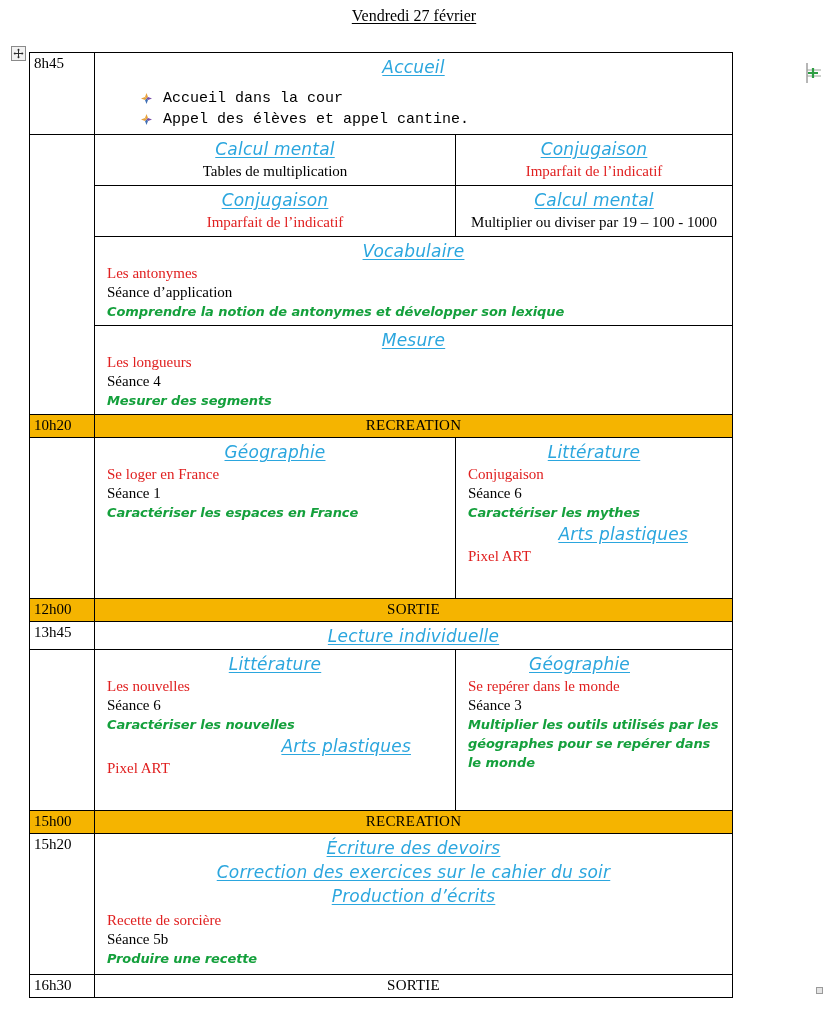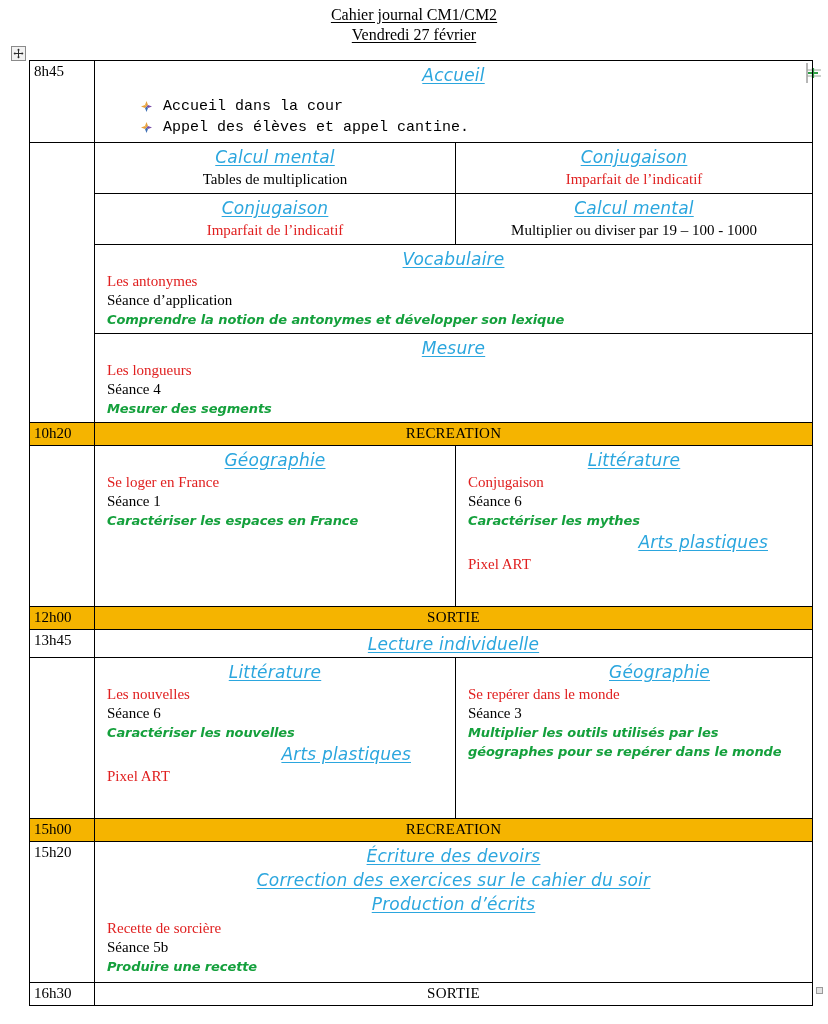--- a/index.html
+++ b/index.html
@@ -64,22 +64,22 @@
     height: 7px;
     border: 1px solid #9a9a9a;
     background: #e4e4e4;
     box-sizing: border-box;
   }
 
   
   .sched {
     position: absolute;
     left: 29px;
-    top: 60px;
-    width: 784px;
+    top: 52px;
+    width: 704px;
     border-collapse: collapse;
     table-layout: fixed;
   }
   .sched td {
     border: 1px solid #000000;
     vertical-align: top;
     padding: 0;
   }
   .col-time { width: 65px; }
 
@@ -164,21 +164,20 @@
     height: 11px;
   }
   .bullet-mark svg { display: block; }
 
   .pad-left-6 { padding-left: 6px; }
 </style>
 </head>
 <body>
 
 <div class="doc-title">
-  <div class="title-line1"><span class="line">Cahier journal CM1/CM2</span></div>
   <div class="title-line2"><span class="line">Vendredi 27 février</span></div>
 </div>
 
 <div class="move-handle">
   <svg width="11" height="11" viewBox="0 0 11 11">
     <path d="M5.5 0.5 L7 2.2 H6 V5 H8.8 V4 L10.5 5.5 L8.8 7 V6 H6 V8.8 H7 L5.5 10.5 L4 8.8 H5 V6 H2.2 V7 L0.5 5.5 L2.2 4 V5 H5 V2.2 H4 Z" fill="#2b2b2b"></path>
   </svg>
 </div>
 
 <div class="plus-handle">

